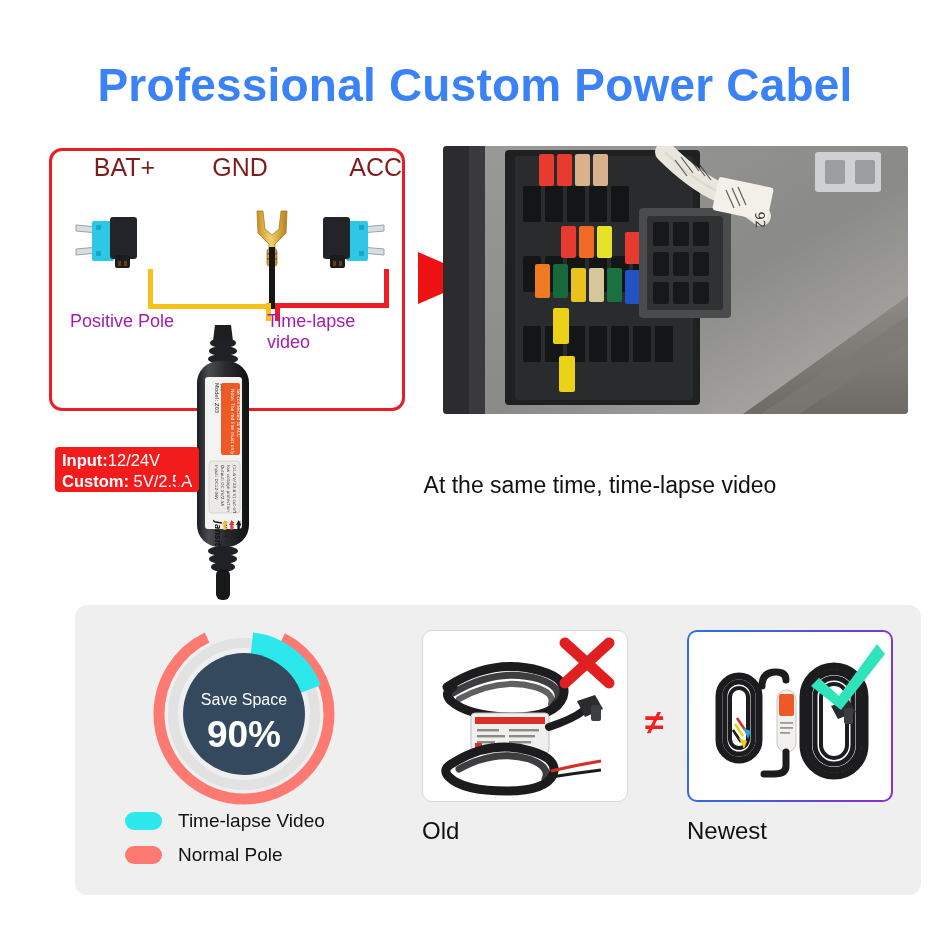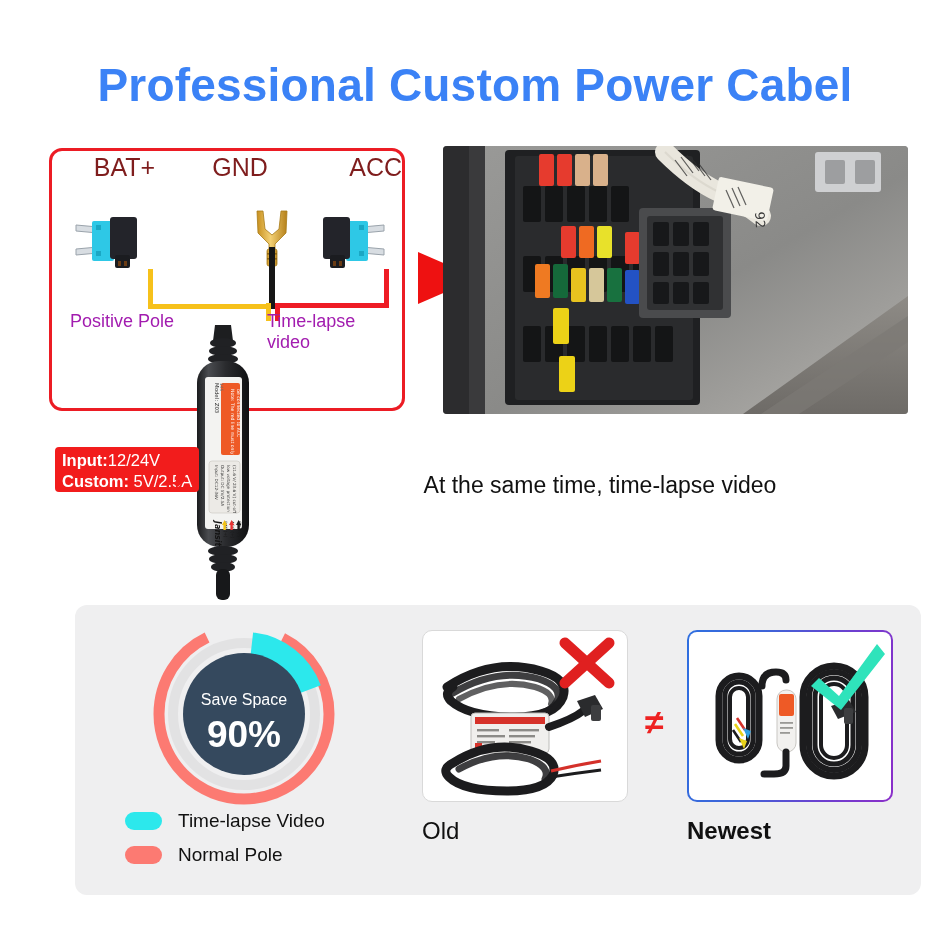--- a/index.html
+++ b/index.html
@@ -137,21 +137,21 @@
     background:
       linear-gradient(#fff,#fff) padding-box,
       linear-gradient(100deg,#2f6fe0 0%,#3f63d8 35%,#6d3fd0 70%,#8b2fc9 100%) border-box;
   }
   .card-label {
     position:absolute; top:212px;
     width:206px; 
     font-size:24px; color:#111;
   }
   .lab-old { left:347px; }
-  .lab-new { left:612px;font-weight:bold; }
+  .lab-new { left:612px; }
 
   .neq {
     position:absolute; left:570px; top:98px;
     font-size:34px; color:#ee2222; font-weight:bold;
   }
 </style>
 </head>
 <body>
 
 <div class="page">

